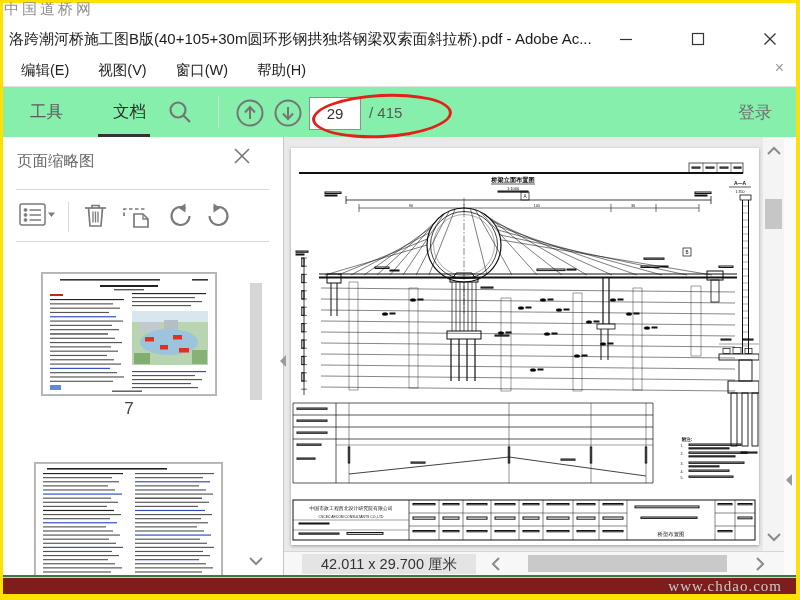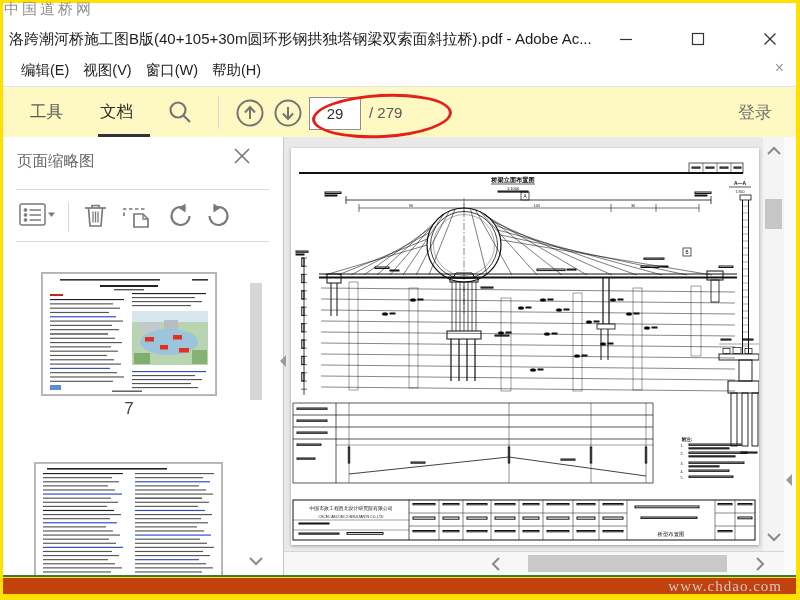--- a/index.html
+++ b/index.html
@@ -10,26 +10,26 @@
   
   .titlebar{position:absolute;left:0;top:0;width:100%;height:52px;background:#fff;}
   .title{position:absolute;left:6px;top:27px;font-size:15px;color:#1c1c1c;white-space:nowrap;
          overflow:hidden;max-width:610px;}
   .winbtns{position:absolute;right:14px;top:24px;display:flex;gap:48px;}
   .wbtn{width:24px;height:24px;display:flex;align-items:center;justify-content:center;cursor:default;}
   .wbtn svg{stroke:#333;stroke-width:1.2;fill:none;}
 
   
   .menubar{position:absolute;left:0;top:52px;width:100%;height:32px;display:flex;align-items:center;
-           gap:14px;padding-left:18px;box-sizing:border-box;border-bottom:1px solid #e2e2e2;}
+           gap:29px;padding-left:18px;box-sizing:border-box;border-bottom:1px solid #e2e2e2;}
   .mitem{font-size:14.5px;color:#222;}
   .mclose{position:absolute;right:12px;top:5px;font-size:16px;color:#9a9a9a;line-height:16px;}
 
   
-  .toolbar{position:absolute;left:0;top:84px;width:100%;height:50px;border-bottom:1px solid #cfcfcf;background:#fef9c3;}
+  .toolbar{position:absolute;left:0;top:84px;width:100%;height:50px;border-bottom:1px solid #cfcfcf;background:#86efac;}
   .ttab{position:absolute;top:14px;font-size:16.5px;color:#5a5a5a;}
   .ttab.active{color:#2e2e2e;}
   .tunderline{position:absolute;left:95px;bottom:0;width:52px;height:3px;background:#333;}
   .tico{position:absolute;top:11px;}
   .tico svg{stroke:#757575;fill:none;}
   .tsep{position:absolute;left:215px;top:9px;width:1px;height:33px;background:#d8d8d8;}
   .pagebox{position:absolute;left:306px;top:10px;width:46px;height:29px;border:1px solid #8f8f8f;
            font-size:15px;color:#333;text-align:center;font-family:"Liberation Sans",sans-serif;background:#fff;}
   .ptotal{position:absolute;left:366px;top:17px;font-size:15px;color:#585858;}
   .signin{position:absolute;right:24px;top:14px;font-size:17px;color:#6e6e6e;}
@@ -72,21 +72,21 @@
   .sizebox{position:absolute;left:18px;top:2px;width:174px;height:20px;background:#e4e4e4;
            display:flex;align-items:center;justify-content:center;font-size:14.5px;color:#333;}
   .hbtn{position:absolute;top:2px;width:20px;height:19px;display:flex;align-items:center;justify-content:center;}
   .hthumb{position:absolute;left:244px;top:3px;width:199px;height:17px;background:#c9c9c9;}
 
   .chev polyline{stroke:#8a8a8a;stroke-width:2;fill:none;}
   .tri{fill:#9a9a9a;}
 
   
   .greenline{position:absolute;left:3px;right:4px;top:575px;height:2px;background:#387a48;}
-  .footer{position:absolute;left:3px;right:4px;top:578px;height:16px;background:#c2410c;}
+  .footer{position:absolute;left:3px;right:4px;top:578px;height:16px;background:#7f1d1d;}
   .wmb{position:absolute;right:14px;top:0;font-size:15px;color:#cbcbcb;
        font-family:"Liberation Serif",serif;letter-spacing:1px;}
   .wmt{position:absolute;left:4px;top:0;font-size:15px;color:#8f8f8f;letter-spacing:3px;
        font-family:"DejaVu Serif",serif;text-align:right;}
   .redcircle{position:absolute;left:312px;top:94px;width:134px;height:38px;border:3.5px solid #e32119;
              border-radius:50%;transform:rotate(-3deg);}
 
   
   #dwg text{fill:#111;font-family:"Liberation Sans",sans-serif;text-anchor:middle;}
   #dwg line,#dwg rect,#dwg circle,#dwg path,#dwg polyline,#dwg polygon{stroke:#111;fill:none;}
@@ -122,21 +122,21 @@
     <div class="menubar">
       <span class="mitem">编辑(E)</span>
       <span class="mitem">视图(V)</span>
       <span class="mitem">窗口(W)</span>
       <span class="mitem">帮助(H)</span>
       <span class="mclose">×</span>
     </div>
 
     <div class="toolbar">
       <span class="ttab" style="left:27px">工具</span>
-      <span class="ttab active" style="left:97px">文档</span>
+      <span class="ttab active" style="left:110px">文档</span>
       <div class="tunderline"></div>
       <span class="tico" style="left:162px">
         <svg width="30" height="30">
           <circle cx="13" cy="12" r="7.5" stroke-width="2.2"></circle>
             <line x1="18.5" y1="17.5" x2="25" y2="24" stroke-width="2.2"></line>
         </svg>
       </span>
       <div class="tsep"></div>
       <span class="tico" style="left:232px">
         <svg width="30" height="30">
@@ -146,21 +146,21 @@
         </svg>
       </span>
       <span class="tico" style="left:270px">
         <svg width="30" height="30">
           <circle cx="15" cy="15" r="12.5" stroke-width="2"></circle>
             <line x1="15" y1="9" x2="15" y2="20" stroke-width="2"></line>
             <polyline points="10,15.5 15,21 20,15.5" stroke-width="2"></polyline>
         </svg>
       </span>
       <input class="pagebox" value="29" style="">
-      <span class="ptotal">/ 279</span>
+      <span class="ptotal">/ 415</span>
       <span class="signin">登录</span>
     </div>
 
     <div class="content">
 
       <div class="panel">
         <span class="phead">页面缩略图</span>
         <span class="pclose">
           <svg width="18" height="18">
               <line x1="2" y1="2" x2="16" y2="16"></line>
@@ -710,20 +710,23 @@
 
       <div class="edgestrip">
         <div class="collapseR">
           <svg width="8" height="14">
               <polygon class="tri" points="7,1 7,13 1,7"></polygon>
             </svg>
         </div>
       </div>
 
       <div class="statusbar">
+        <div class="sizebox">
+          <span>42.011 x 29.700 厘米</span>
+        </div>
         <div class="hbtn" style="left:202px">
           <svg class="chev" width="10" height="16">
               <polyline points="8,2 2,8 8,14"></polyline>
             </svg>
         </div>
         <div class="hthumb"></div>
         <div class="hbtn" style="left:466px">
           <svg class="chev" width="10" height="16">
               <polyline points="2,2 8,8 2,14"></polyline>
             </svg>

